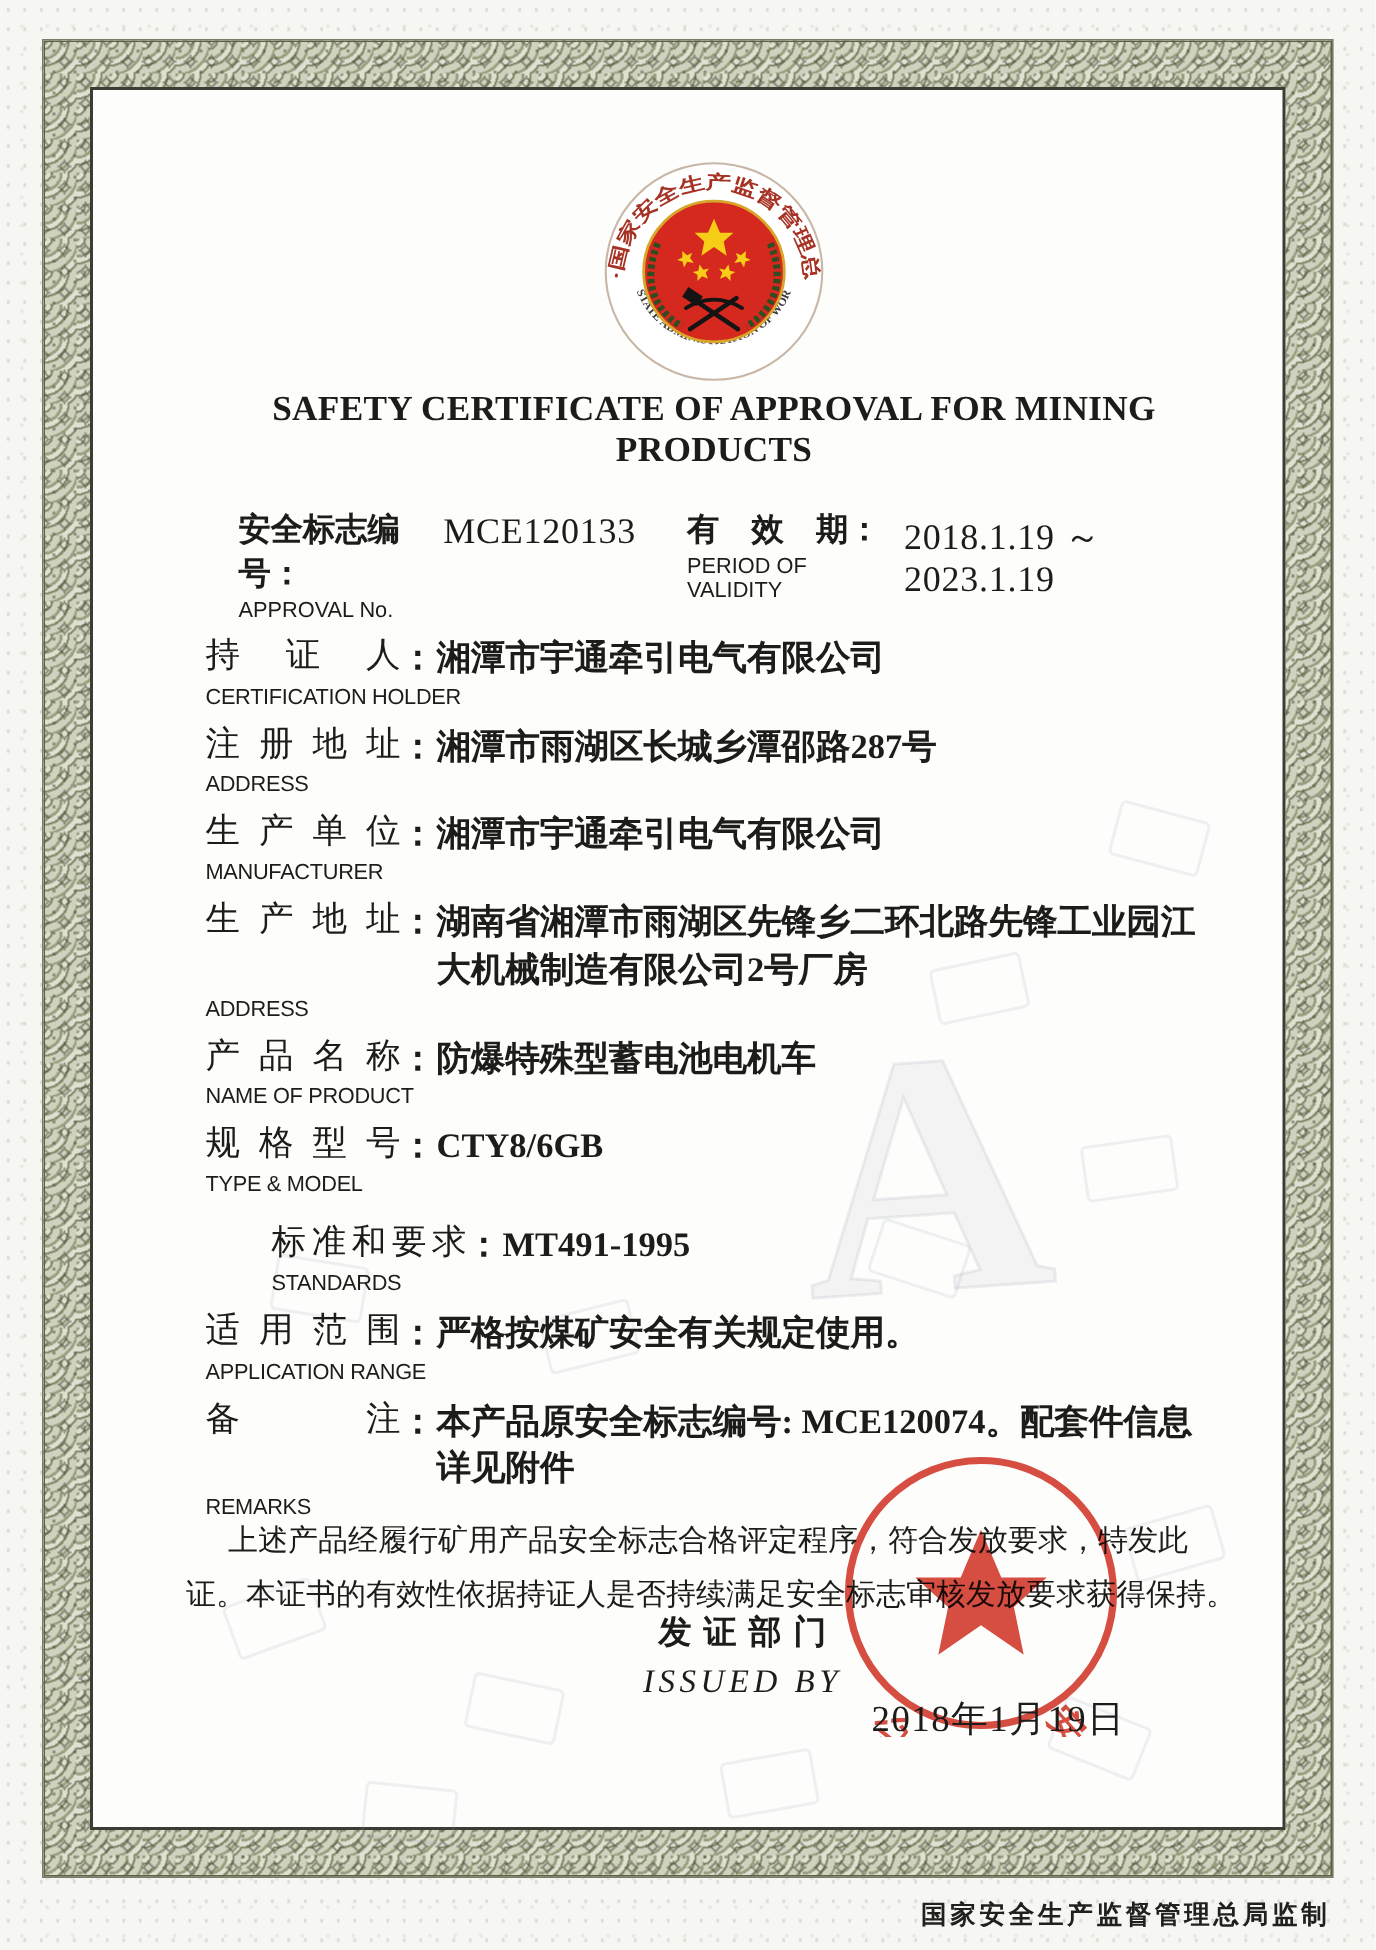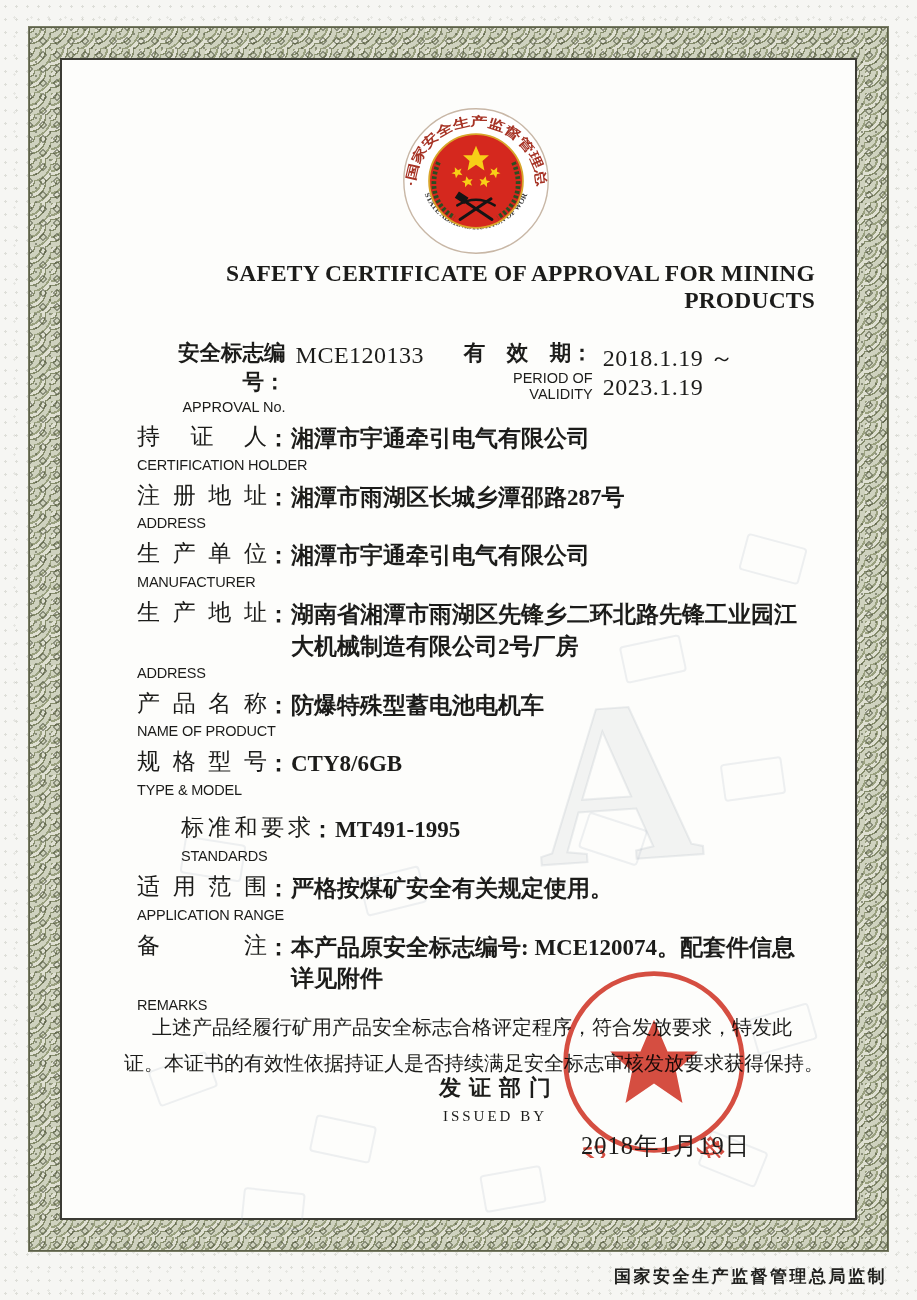--- a/index.html
+++ b/index.html
@@ -23,38 +23,38 @@
     border:1px solid #787c64;
     box-shadow:inset 0 0 0 1px #5c6049;
   }
   .inner{
     position:absolute;left:31px;right:31px;top:31px;bottom:31px;
     background:#fdfdfb;border:2px solid #3c3c35;
   }
   .content{position:absolute;inset:0;padding:0 40px 0 75px;box-sizing:border-box;}
   .emblem{display:block;margin:46px auto 0;width:150px;height:150px;}
   .title-zh{margin-top:18px;text-align:center;font-size:50px;font-weight:700;letter-spacing:15px;padding-left:15px;line-height:1.3;}
-  .title-en{text-align:right;font-size:23.5px;font-weight:700;margin-top:4px;letter-spacing:.2px;}
+  .title-en{text-align:center;font-size:23.5px;font-weight:700;margin-top:4px;letter-spacing:.2px;}
   .approval-row{display:flex;margin:24px 0 0 22px;gap:34px;align-items:flex-start;}
   .ap-group{display:flex;align-items:flex-start;}
-  .ap-labels{display:flex;flex-direction:column;text-align:right;}
+  .ap-labels{display:flex;flex-direction:column;}
   .ap-zh{font-size:21.5px;font-weight:600;}
   .ap-en{font-size:14.5px;font-family:"Liberation Sans","DejaVu Sans",sans-serif;margin-top:3px;}
   .ap-value{font-size:24px;margin-left:10px;margin-top:4px;letter-spacing:.5px;}
   .fields{margin-top:8px;}
   .field{display:grid;grid-template-columns:130px 24px 1fr;align-items:start;margin-bottom:9px;}
   .f-zh{font-size:23px;font-weight:400;text-align:justify;text-align-last:justify;line-height:1.25;}
   .f-colon{font-size:23px;font-weight:600;}
   .f-value{font-size:23px;font-weight:600;line-height:1.38;max-width:560px;}
   .f-en{grid-column:1 / 4;font-size:14.5px;font-family:"Liberation Sans","DejaVu Sans",sans-serif;margin-top:2px;letter-spacing:-0.2px;}
   .gap-top{margin-top:16px;margin-left:44px;}
   .statement{position:absolute;left:62px;top:950px;width:700px;font-size:20px;line-height:1.78;text-indent:1.4em;font-weight:400;}
   .issued{position:absolute;left:348px;top:1013px;width:170px;text-align:center;}
   .ib-zh{font-size:22px;font-weight:600;letter-spacing:8px;padding-left:8px;}
-  .ib-en{font-size:15px;letter-spacing:3px;margin-top:5px;}
+  .ib-en{font-size:22px;letter-spacing:3px;margin-top:5px;font-style:italic;}
   .seal{position:absolute;left:496px;top:906px;width:192px;height:192px;opacity:.88;mix-blend-mode:multiply;}
   .issue-date{position:absolute;left:519px;top:1069px;font-size:24.5px;letter-spacing:1px;font-weight:500;}
   .watermark-a{position:absolute;left:472px;top:590px;font-size:230px;font-weight:700;color:rgba(185,190,198,.16);-webkit-text-stroke:2px rgba(175,182,192,.22);transform:rotate(-4deg);pointer-events:none;}
   .wm{position:absolute;border:2px solid rgba(150,160,178,.15);border-radius:4px;width:58px;height:34px;pointer-events:none;}
   .imprint{position:absolute;right:30px;bottom:12px;font-size:17px;font-weight:700;letter-spacing:2.5px;color:#20201e;}
 </style>
 </head>
 <body>
 
 <div class="page">

